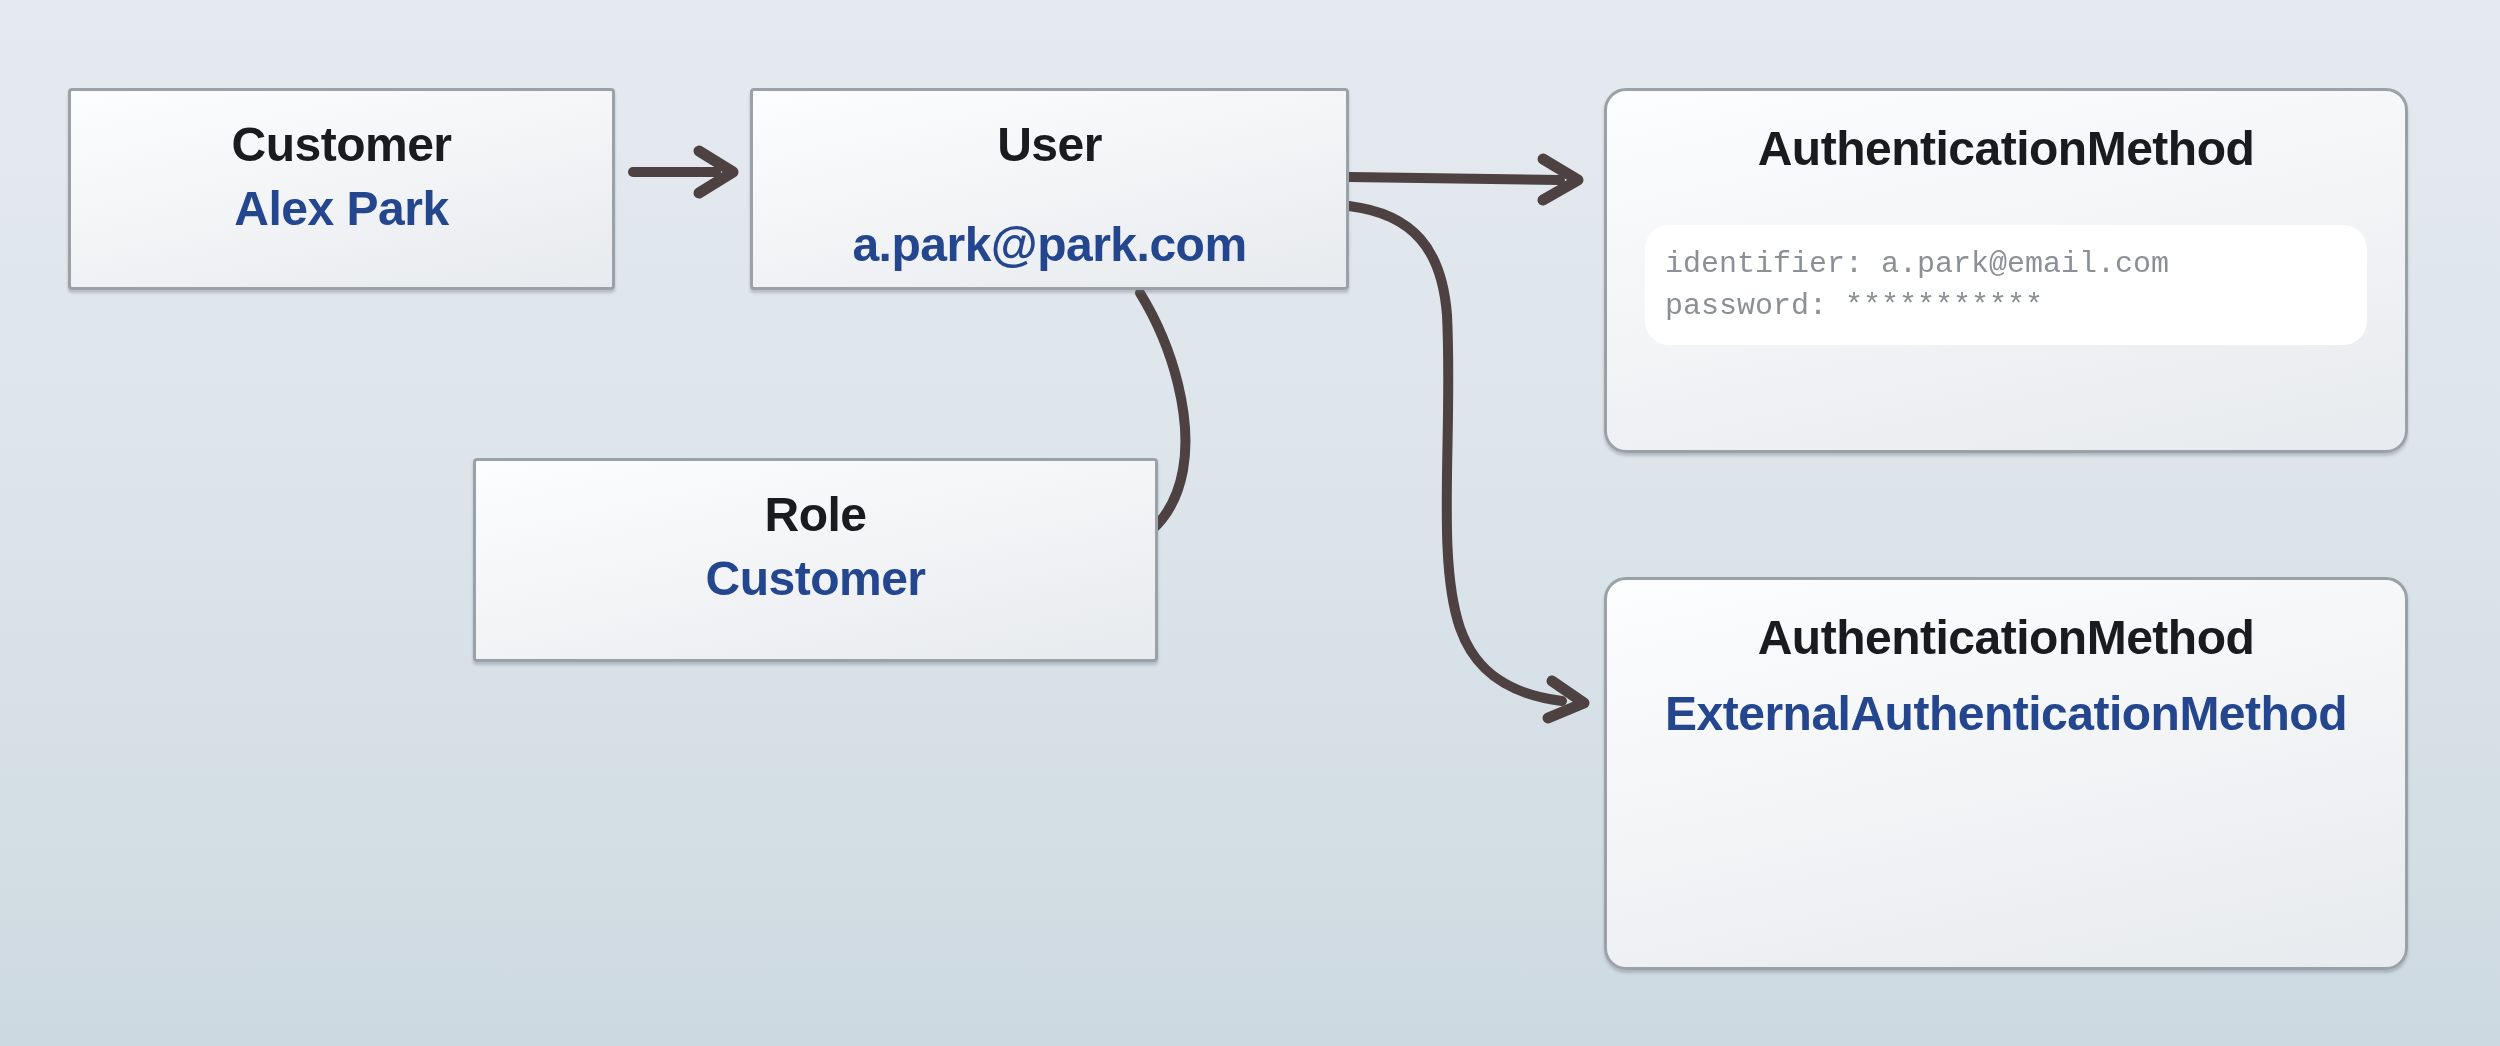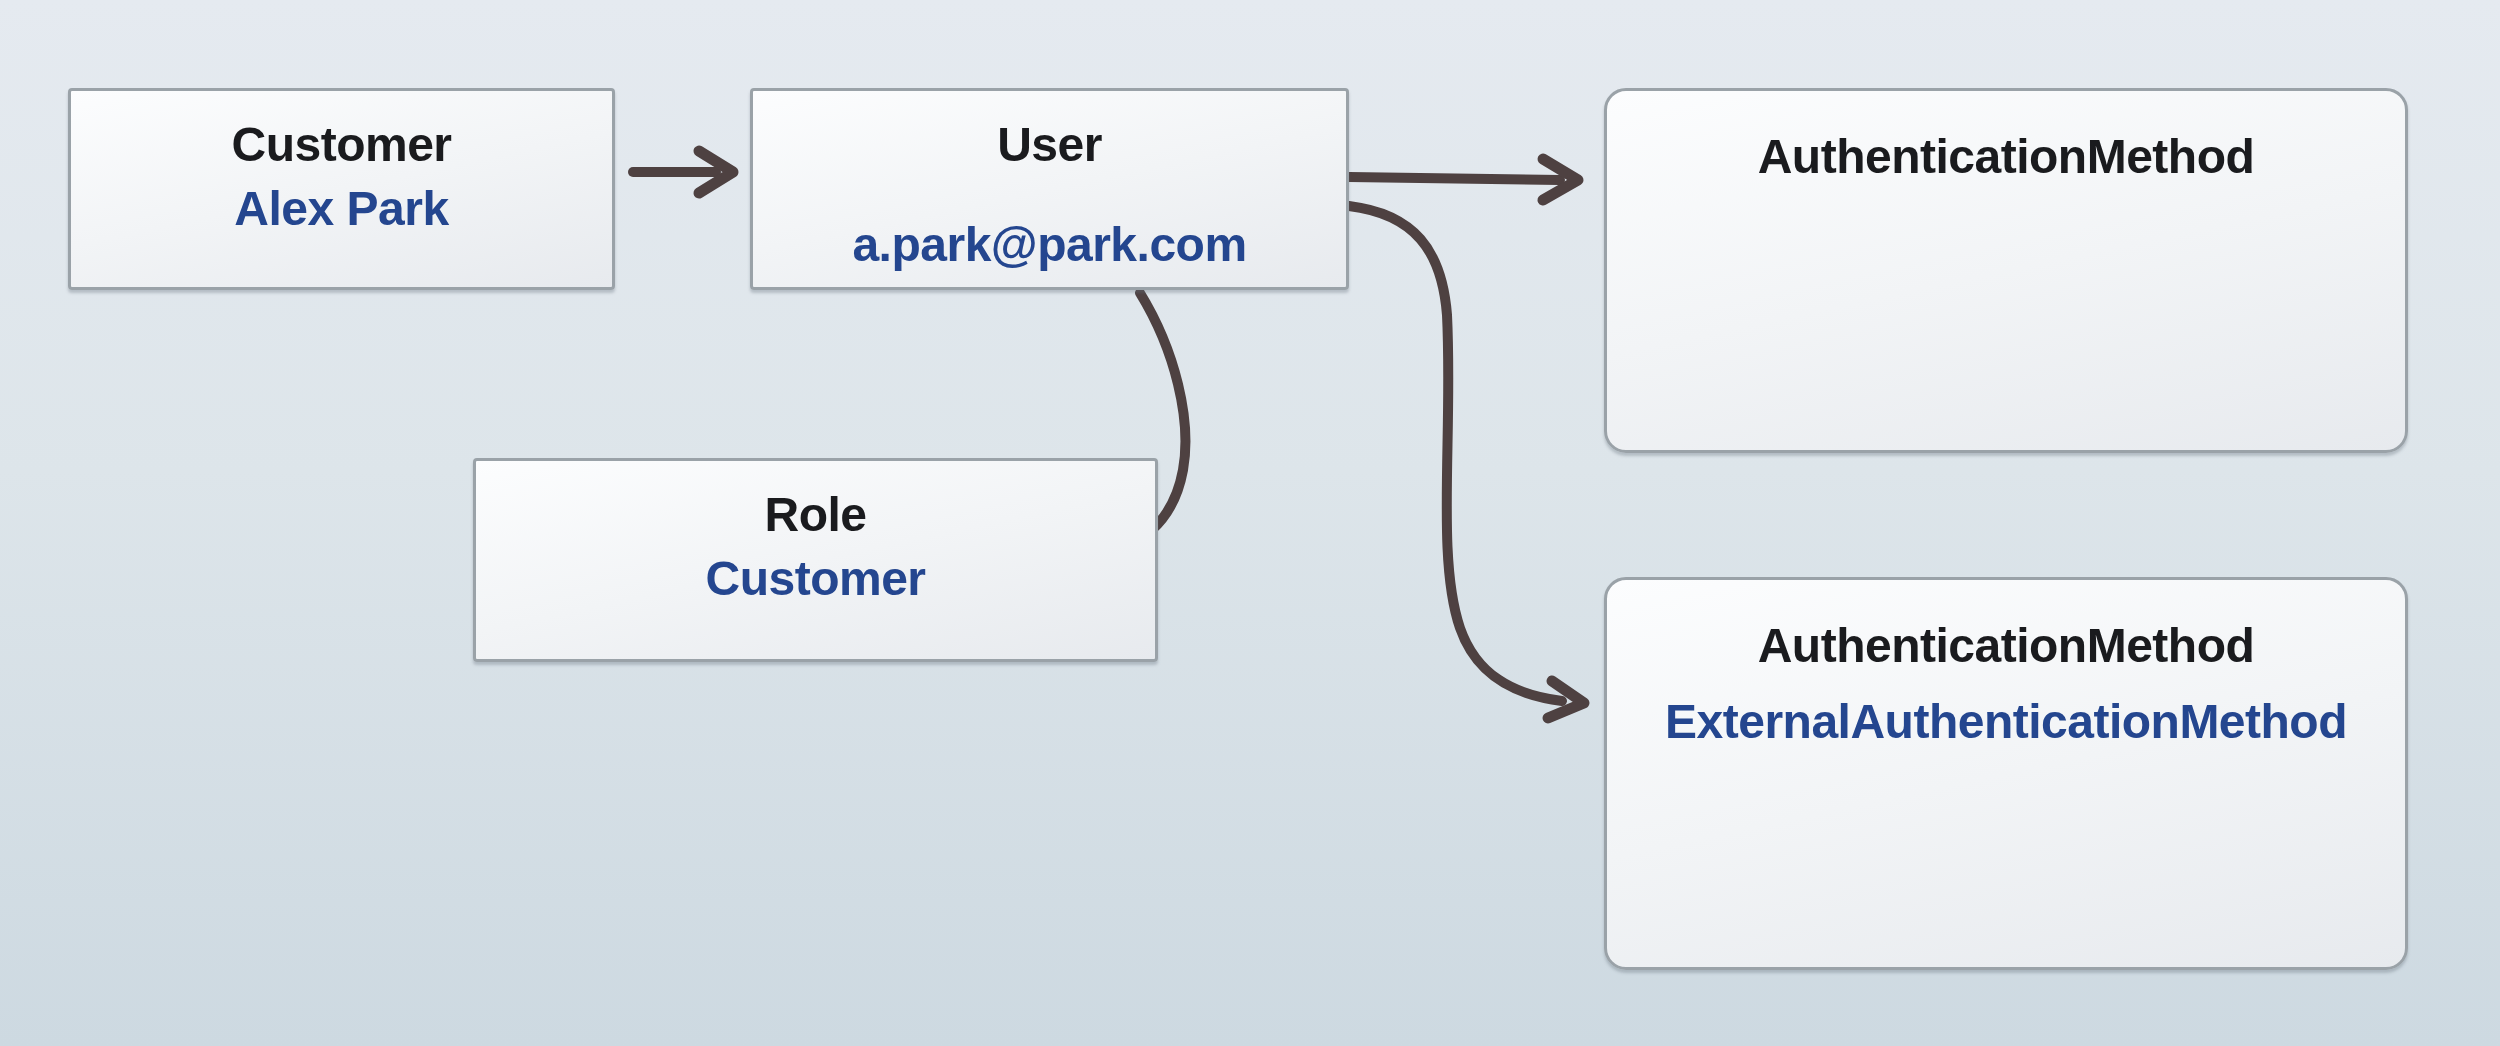--- a/index.html
+++ b/index.html
@@ -27,21 +27,21 @@
     box-sizing: border-box;
     border: 3px solid #9aa2a8;
     background: linear-gradient(168deg, #fcfdfe 0%, #f2f4f6 50%, #e7eaee 100%);
     box-shadow: 0 3px 3px rgba(100, 112, 124, 0.35);
     display: flex;
     flex-direction: column;
     align-items: center;
     text-align: center;
   }
   .node.small { border-radius: 4px; }
-  .node.large { border-radius: 22px; padding: 16px 38px; }
+  .node.large { border-radius: 22px; padding: 8px 38px; }
   .node-title {
     font-size: 48px;
     font-weight: bold;
     color: #1a1b1e;
     letter-spacing: -0.5px;
     line-height: 1;
     white-space: nowrap;
   }
   .node-value {
     font-size: 48px;
@@ -120,20 +120,24 @@
     <div class="node-value">a.park@park.com</div>
   </div>
 
   <div class="node small" id="node-role">
     <div class="node-title">Role</div>
     <div class="node-value">Customer</div>
   </div>
 
   <div class="node large" id="node-native-auth">
     <div class="node-title">AuthenticationMethod</div>
+    <div class="attrs">
+      <div class="attr">identifier: a.park@email.com</div>
+      <div class="attr">password: ***********</div>
+    </div>
   </div>
 
   <div class="node large" id="node-external-auth">
     <div class="node-title">AuthenticationMethod</div>
     <div class="node-value">ExternalAuthenticationMethod</div>
   </div>
 
 </div>
 
 </body></html>

